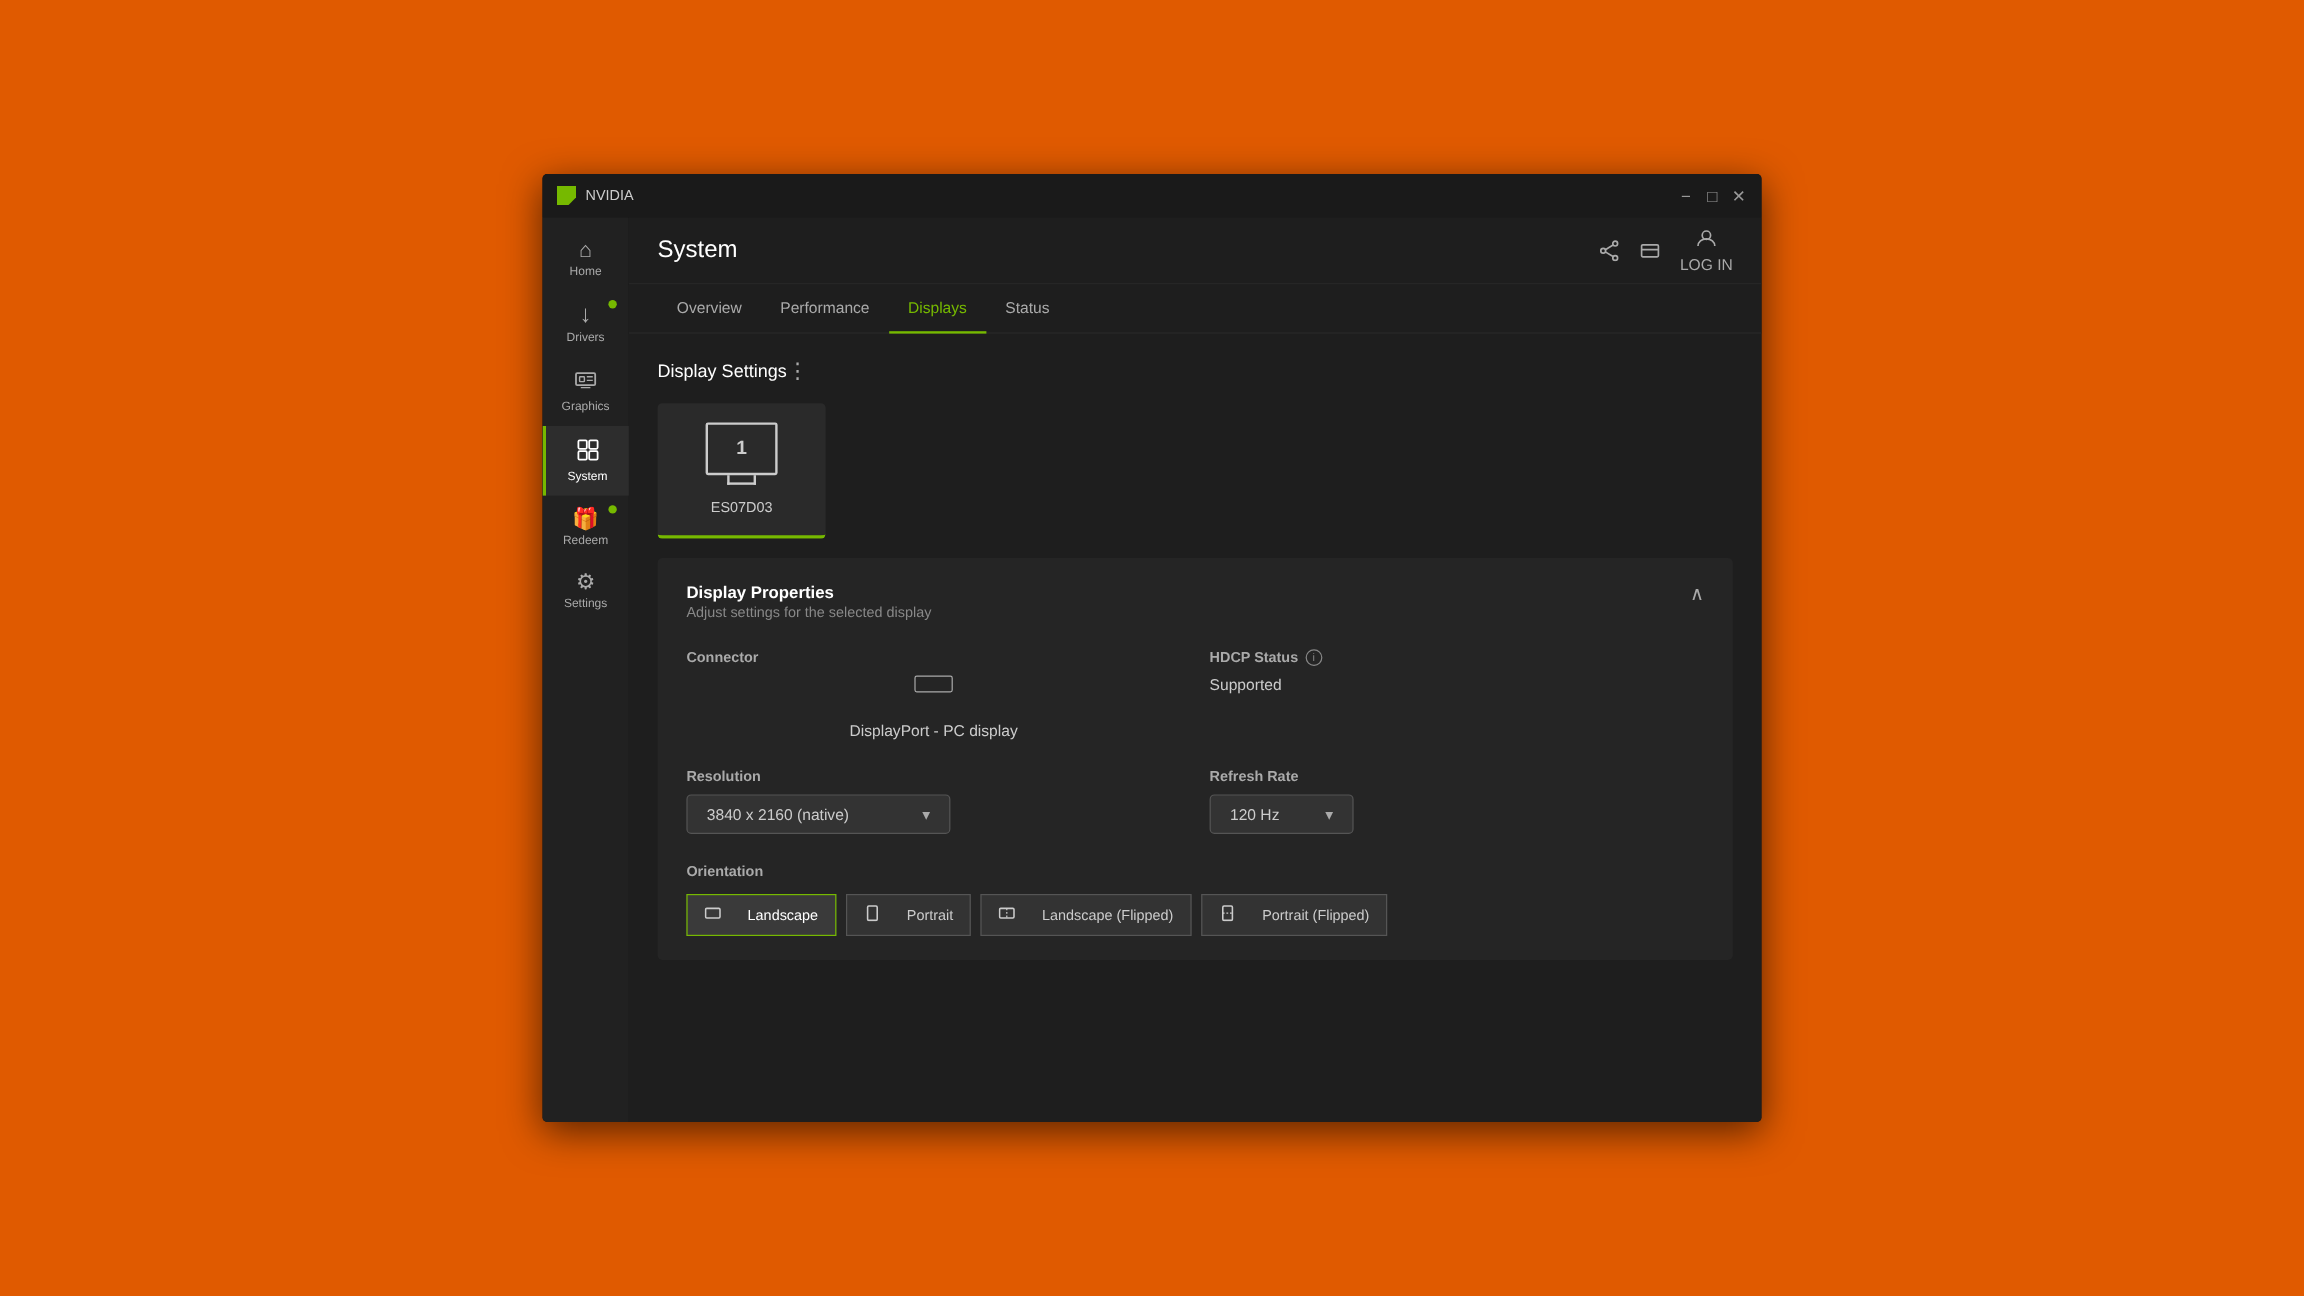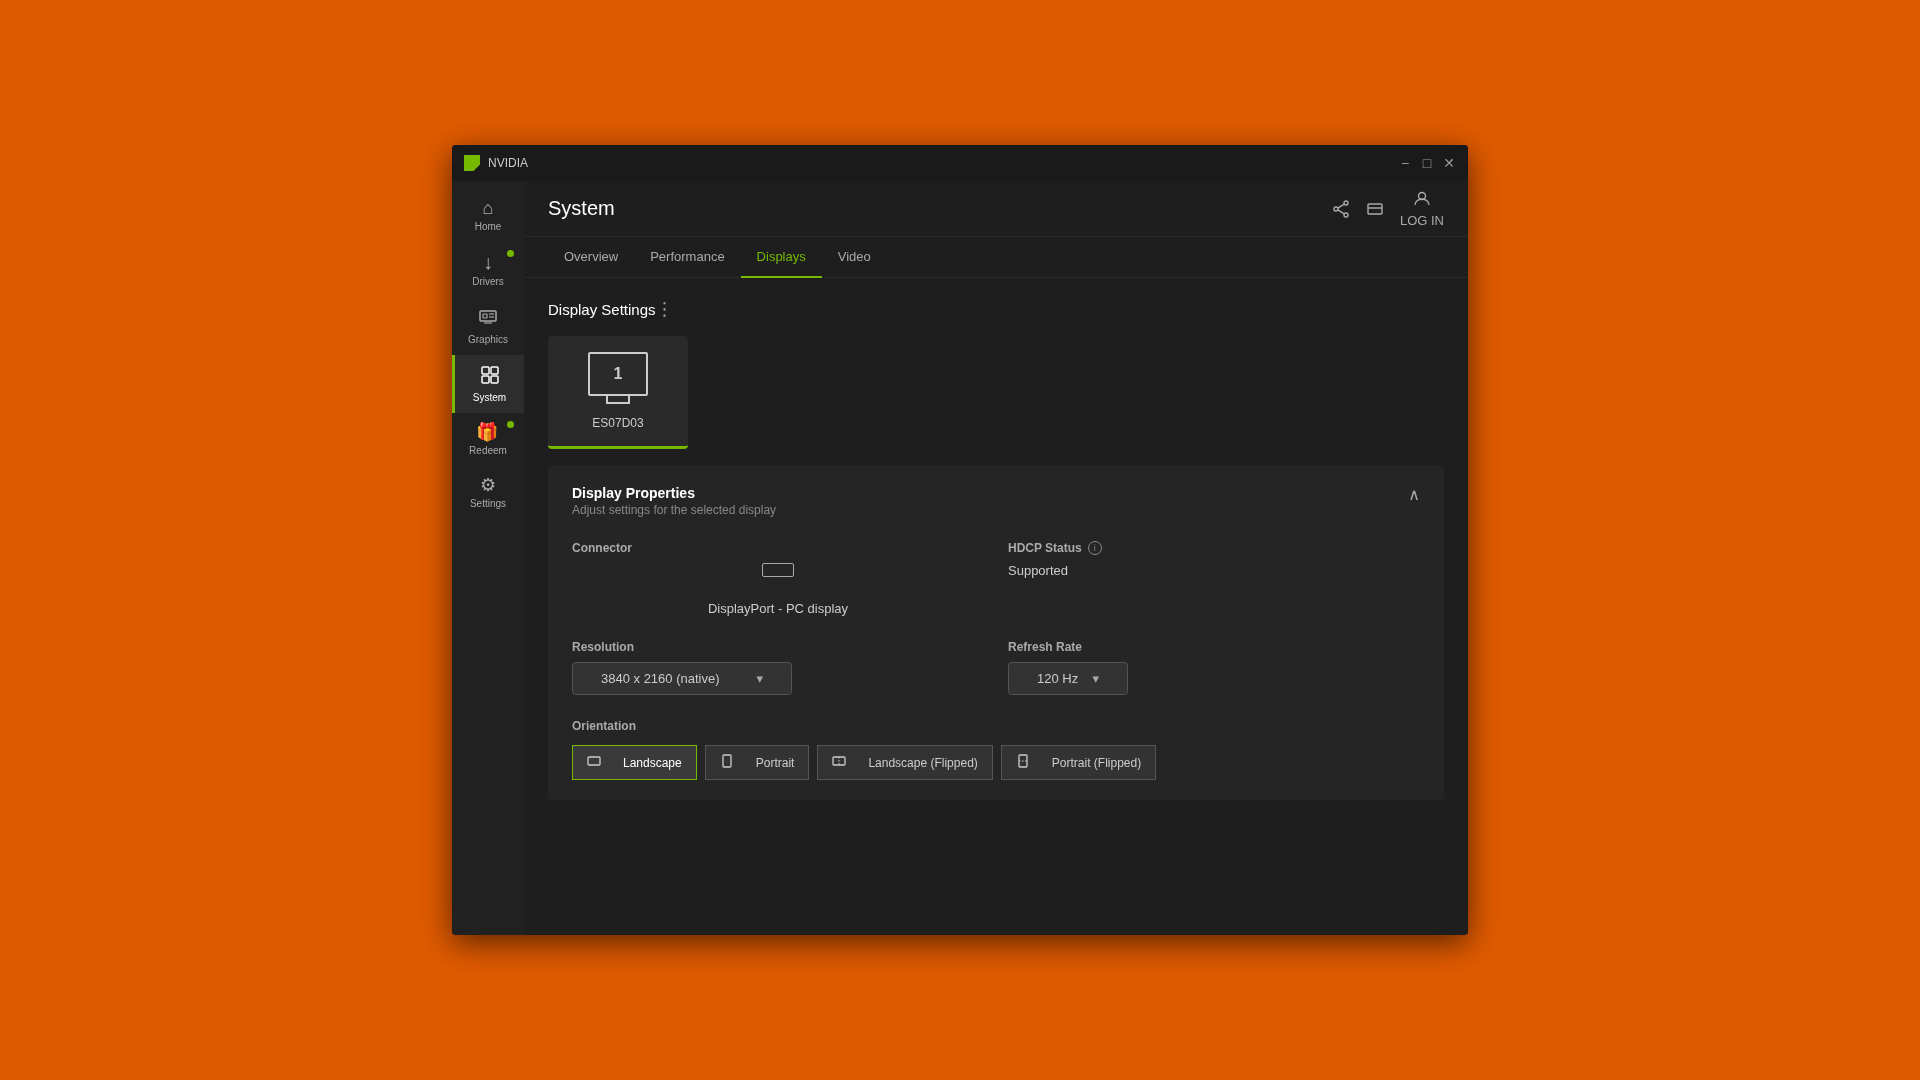--- a/index.html
+++ b/index.html
@@ -321,21 +321,21 @@
       height: 14px;
       border: 1.5px solid #aaa;
       border-radius: 2px;
       position: relative;
     }
     .select-dropdown {
       background: #333;
       border: 1px solid #555;
       border-radius: 4px;
       color: #ccc;
-      padding: 8px 28px;
+      padding: 8px 16px;
       font-size: 13px;
       display: flex;
       align-items: center;
       justify-content: space-between;
       cursor: pointer;
       width: 100%;
       max-width: 220px;
     }
     .select-dropdown .chevron {
       color: #aaa;
@@ -483,21 +483,21 @@
             </svg>
             <span>LOG IN</span>
           </button>
         </div>
       </div>
 
       <div class="tabs-bar">
         <div class="tab">Overview</div>
         <div class="tab">Performance</div>
         <div class="tab active">Displays</div>
-        <div class="tab">Video</div>
+        <div class="tab">Status</div>
       </div>
 
       <div class="content-scroll">
 
         <div class="section-header-row">
           <span class="section-title">Display Settings</span>
           <button class="three-dot-btn">⋮</button>
         </div>
 
         <div class="displays-row">

